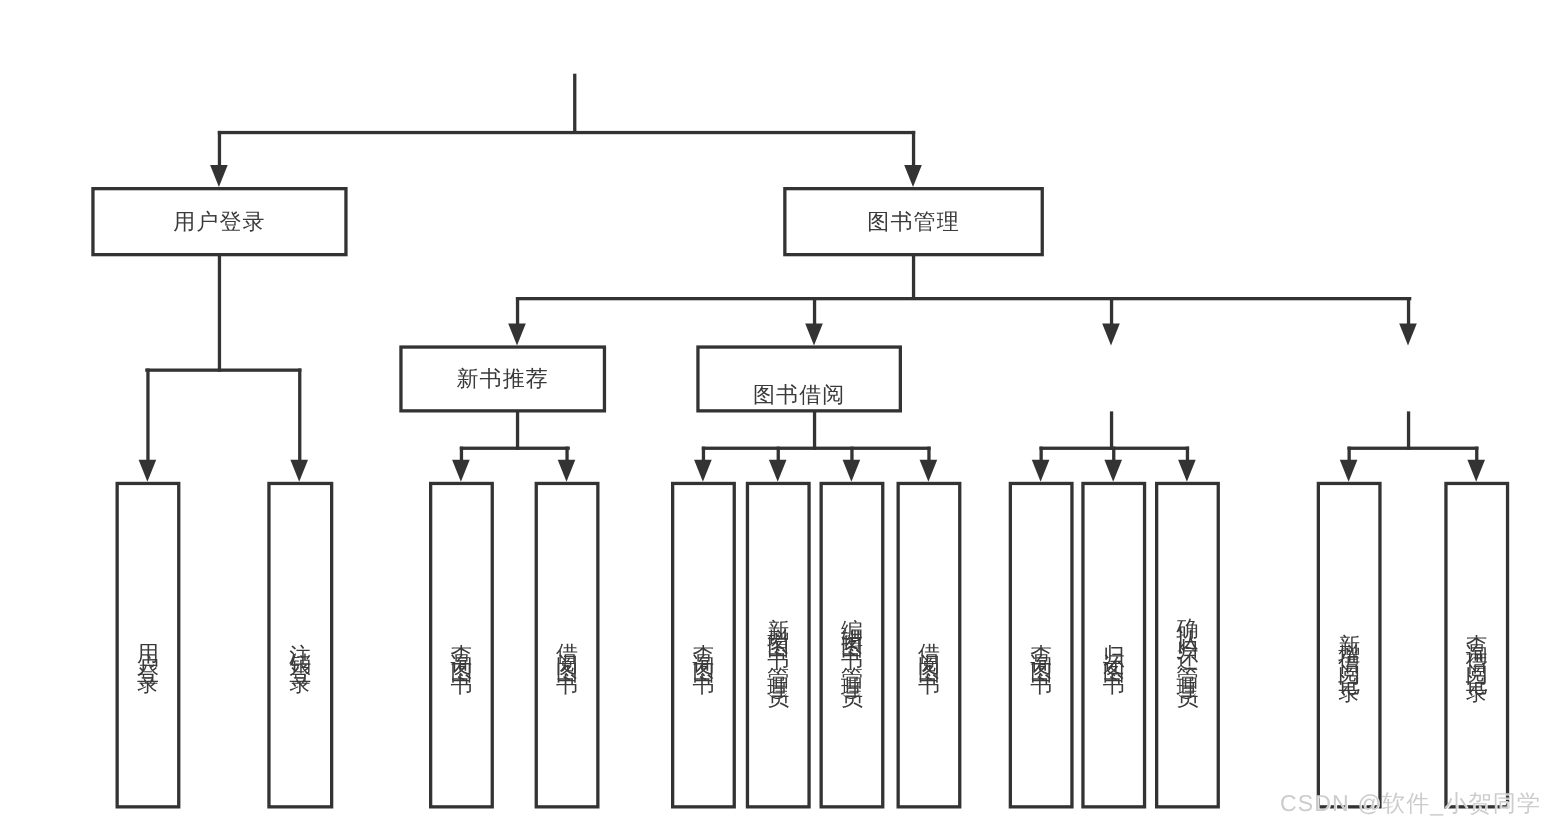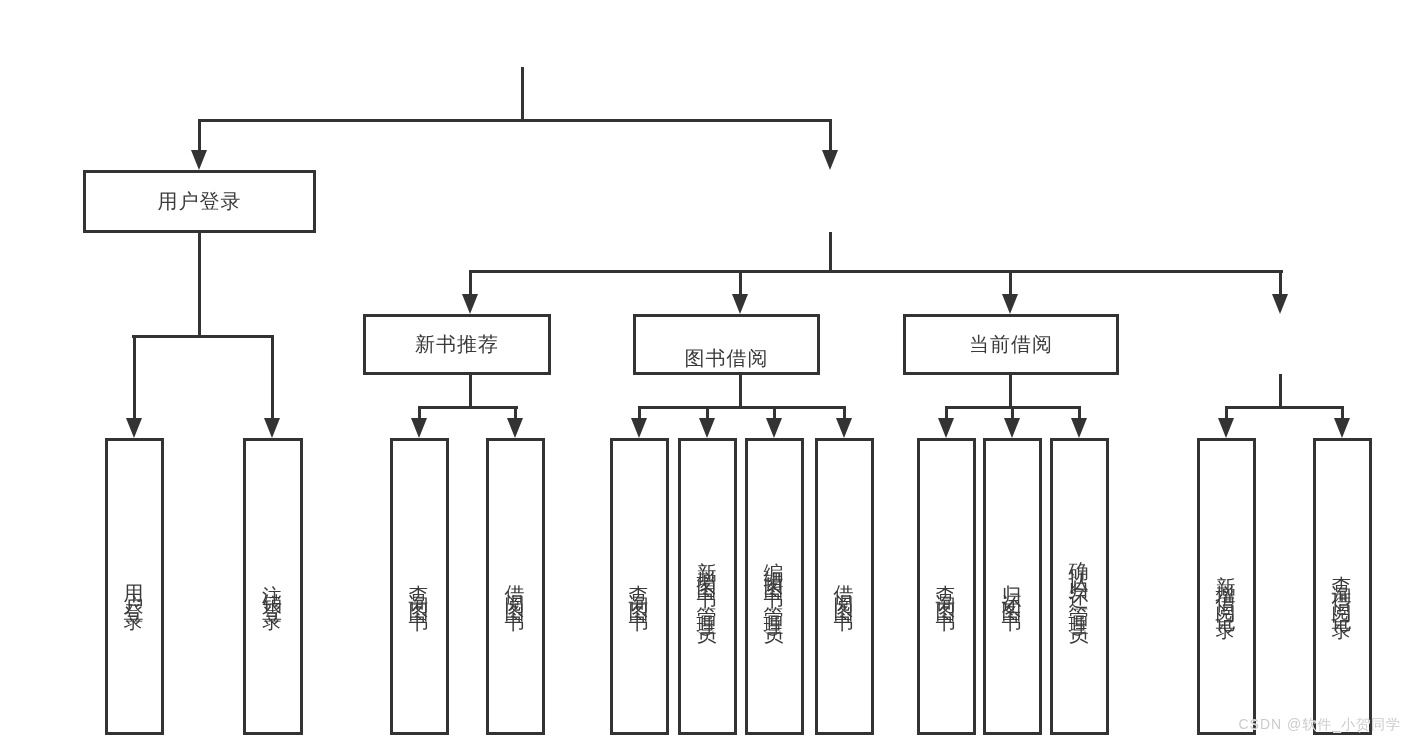--- a/index.html
+++ b/index.html
@@ -35,21 +35,21 @@
     position:absolute;
     width:0;height:0;
     border-left:8px solid transparent;
     border-right:8px solid transparent;
     border-top:20px solid #333333;
   }
   .watermark{
     position:absolute;
     right:4px;
     top:716px;
-    font-size:14px;
+    font-size:21px;
     color:#cccccc;
     text-shadow:1px 1px 0 rgba(255,255,255,0.9);
     z-index:10;
     letter-spacing:1px;
   }
 </style>
 </head>
 <body>
 
 <div id="canvas">
@@ -57,20 +57,23 @@
 
   <div class="line" style="left:521px;top:67px;width:3px;height:54px;"></div>
   <div class="line" style="left:198px;top:119px;width:634px;height:3px;"></div>
   <div class="line" style="left:198px;top:119px;width:3px;height:33px;"></div>
   <div class="arrow" style="left:191px;top:150px;"></div>
   <div class="line" style="left:829px;top:119px;width:3px;height:33px;"></div>
   <div class="arrow" style="left:822px;top:150px;"></div>
 
   <div class="box hbox" style="left:83px;top:170px;width:233px;height:63px;">
     <span>用户登录</span>
+  </div>
+  <div class="box hbox" style="left:712px;top:170px;width:237px;height:63px;">
+    <span>图书管理</span>
   </div>
 
   <div class="line" style="left:198px;top:232px;width:3px;height:106px;"></div>
   <div class="line" style="left:132px;top:335px;width:142px;height:3px;"></div>
   <div class="line" style="left:133px;top:335px;width:3px;height:85px;"></div>
   <div class="arrow" style="left:126px;top:418px;"></div>
   <div class="line" style="left:271px;top:335px;width:3px;height:85px;"></div>
   <div class="arrow" style="left:264px;top:418px;"></div>
 
   <div class="line" style="left:829px;top:232px;width:3px;height:40px;"></div>
@@ -82,23 +85,20 @@
   <div class="line" style="left:1009px;top:270px;width:3px;height:26px;"></div>
   <div class="arrow" style="left:1002px;top:294px;"></div>
   <div class="line" style="left:1279px;top:270px;width:3px;height:26px;"></div>
   <div class="arrow" style="left:1272px;top:294px;"></div>
 
   <div class="box hbox" style="left:363px;top:314px;width:188px;height:61px;">
     <span>新书推荐</span>
   </div>
   <div class="box hbox" style="left:633px;top:314px;width:187px;height:61px;align-items:flex-end;">
     <span>图书借阅</span>
-  </div>
-  <div class="box hbox" style="left:903px;top:314px;width:216px;height:61px;">
-    <span>当前借阅</span>
   </div>
 
   <div class="line" style="left:469px;top:374px;width:3px;height:35px;"></div>
   <div class="line" style="left:418px;top:406px;width:100px;height:3px;"></div>
   <div class="line" style="left:418px;top:406px;width:3px;height:14px;"></div>
   <div class="arrow" style="left:411px;top:418px;"></div>
   <div class="line" style="left:514px;top:406px;width:3px;height:14px;"></div>
   <div class="arrow" style="left:507px;top:418px;"></div>
 
   <div class="line" style="left:739px;top:374px;width:3px;height:35px;"></div>

